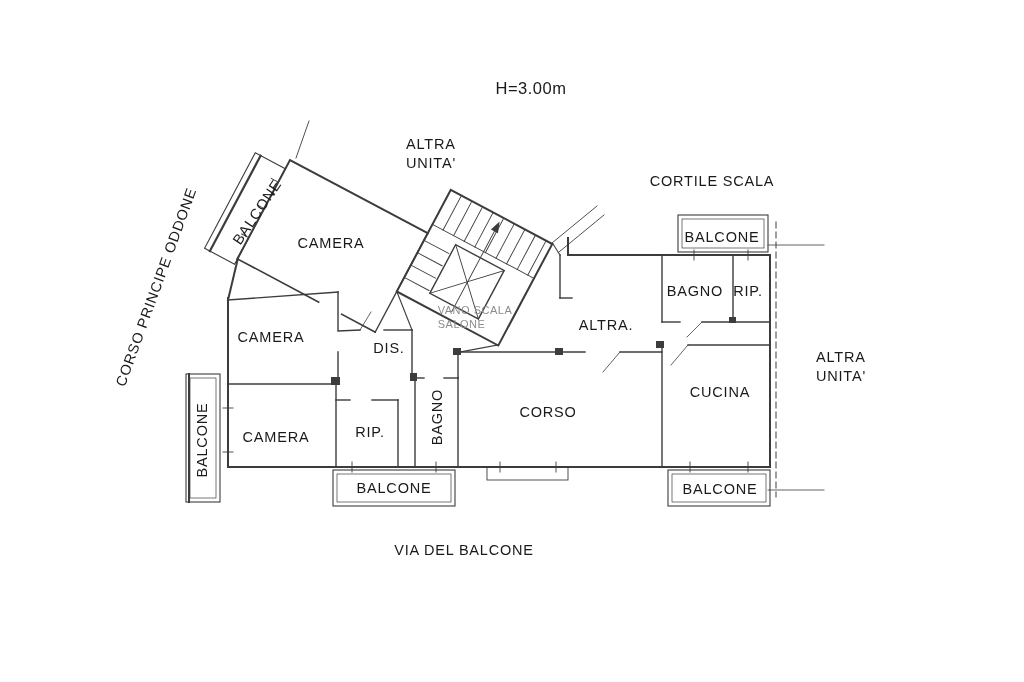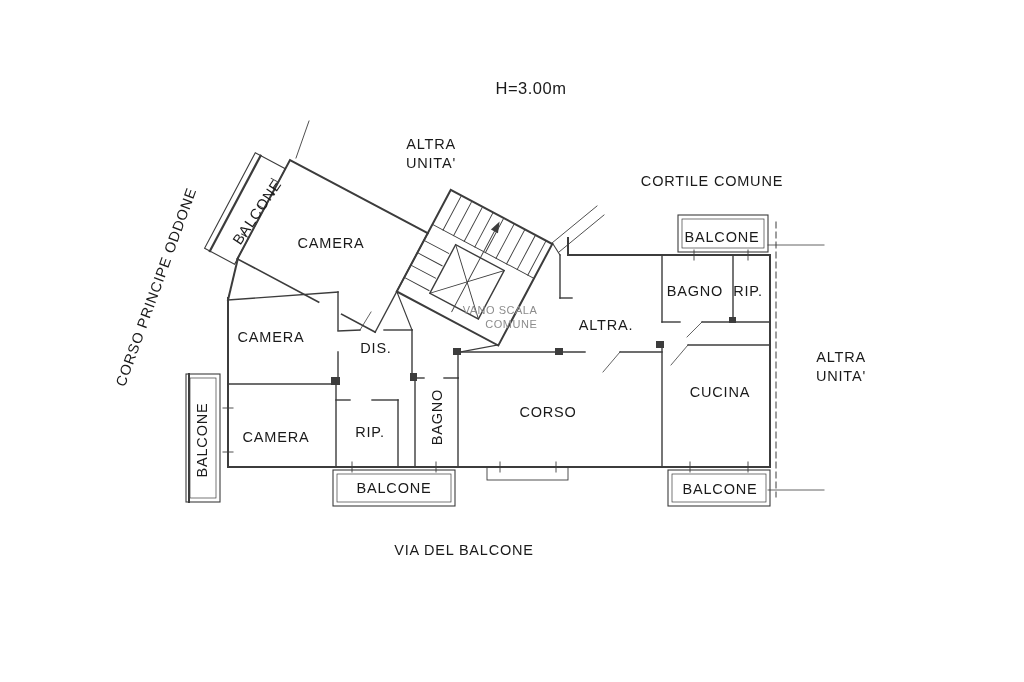--- a/index.html
+++ b/index.html
@@ -5,21 +5,21 @@
   html,body{margin:0;padding:0;background:#ffffff;}
   .stage{
     position:relative;width:1024px;height:579px;background:#ffffff;
     font-family:"Liberation Sans",sans-serif;overflow:hidden;
   }
   .plan-svg{position:absolute;left:0;top:0;width:1024px;height:682px;}
   .lbl{
     position:absolute;color:#1a1a1a;font-size:14.5px;letter-spacing:0.8px;
     white-space:nowrap;transform:translate(-50%,-50%);font-weight:400;
   }
-  .lbl .ln{display:block;text-align:right;line-height:1.3;}
+  .lbl .ln{display:block;text-align:left;line-height:1.3;}
   .lbl.big{font-size:16.5px;letter-spacing:0.5px;}
   .lbl.small{font-size:11px;color:#8c8c8c;letter-spacing:0.5px;}
 </style>
 </head>
 <body>
 
 <div class="stage">
 
   <svg class="plan-svg" viewBox="0 0 1024 682">
     <g stroke="#3c3c3c" fill="none" stroke-width="1.4" stroke-linecap="square">
@@ -169,33 +169,33 @@
     </g>
   </svg>
 
   <div class="lbl big" style="left:531px;top:88px">H=3.00m</div>
 
   <div class="lbl" style="left:431px;top:154px">
     <span class="ln">ALTRA</span>
     <span class="ln">UNITA'</span>
   </div>
 
-  <div class="lbl" style="left:712px;top:181px">CORTILE COMUNE</div>
+  <div class="lbl" style="left:712px;top:181px">CORTILE SCALA</div>
 
   <div class="lbl" style="left:156px;top:287px;transform:translate(-50%,-50%) rotate(-70deg)">CORSO PRINCIPE ODDONE</div>
 
   <div class="lbl" style="left:257px;top:212px;transform:translate(-50%,-50%) rotate(-56deg)">BALCONE</div>
 
   <div class="lbl" style="left:331px;top:243px">CAMERA</div>
   <div class="lbl" style="left:271px;top:337px">CAMERA</div>
-  <div class="lbl" style="left:376px;top:348px">DIS.</div>
-
-  <div class="lbl small" style="left:500px;top:317px">
+  <div class="lbl" style="left:389px;top:348px">DIS.</div>
+
+  <div class="lbl small" style="left:475px;top:317px">
     <span class="ln">VANO SCALA</span>
-    <span class="ln">COMUNE</span>
+    <span class="ln">SALONE</span>
   </div>
 
   <div class="lbl" style="left:606px;top:325px">ALTRA.</div>
   <div class="lbl" style="left:695px;top:291px">BAGNO</div>
   <div class="lbl" style="left:748px;top:291px">RIP.</div>
 
   <div class="lbl" style="left:722px;top:237px">BALCONE</div>
 
   <div class="lbl" style="left:841px;top:367px">
     <span class="ln">ALTRA</span>

